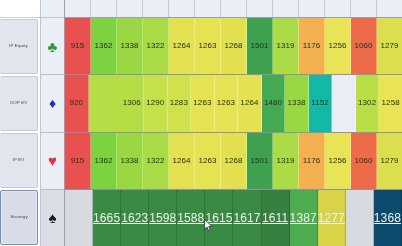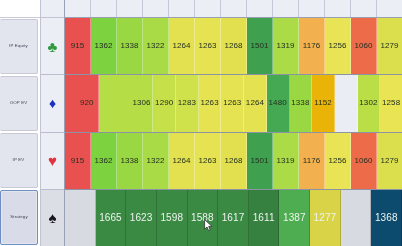--- a/index.html
+++ b/index.html
@@ -141,22 +141,23 @@
     letter-spacing: 0.1px;
     line-height: 1;
     user-select: none;
     overflow: hidden;
   }
   .cell:last-child { border-right: none; }
   .cell.empty { color: transparent; }
 
   .row-strategy .cell {
     color: #eef4ee;
-    font-size: 10px;
+    font-size: 12px;
     border-right: 1px solid rgba(0,0,0,0.18);
+    text-decoration: underline;
   }
   .row-strategy .cell.blank {
     color: transparent;
   }
 
   
   .cursor {
     position: absolute;
     left: 204px;
     top: 218px;
@@ -228,30 +229,30 @@
           <div class="cell" style="background: rgb(230, 227, 82);">1263</div>
           <div class="cell" style="background: rgb(226, 224, 79);">1268</div>
           <div class="cell" style="background: rgb(63, 160, 79);">1501</div>
           <div class="cell" style="background: rgb(171, 220, 71);">1319</div>
           <div class="cell" style="background: rgb(242, 176, 78);">1176</div>
           <div class="cell" style="background: rgb(233, 228, 85);">1256</div>
           <div class="cell" style="background: rgb(238, 107, 74);">1060</div>
           <div class="cell" style="background: rgb(220, 223, 77);">1279</div>
         </div>
         <div class="grid-row">
-          <div class="cell" style="background: rgb(232, 81, 79); padding-left: 11px;">920</div>
+          <div class="cell" style="background: rgb(232, 81, 79);">920</div>
           <div class="cell" style="background: rgb(181, 221, 69); padding-left: 32px;">1306</div>
           <div class="cell" style="background: rgb(198, 224, 74);">1290</div>
           <div class="cell" style="background: rgb(207, 226, 76);">1283</div>
           <div class="cell" style="background: rgb(230, 227, 82);">1263</div>
           <div class="cell" style="background: rgb(230, 227, 82);">1263</div>
           <div class="cell" style="background: rgb(229, 226, 81);">1264</div>
           <div class="cell" style="background: rgb(69, 169, 83);">1480</div>
           <div class="cell" style="background: rgb(154, 216, 67);">1338</div>
-          <div class="cell" style="background: #eab308;">1152</div>
+          <div class="cell" style="background: #14b8a6;">1152</div>
           <div class="cell empty" style="background: rgb(235, 237, 245);"></div>
           <div class="cell" style="background: rgb(185, 222, 70);">1302</div>
           <div class="cell" style="background: rgb(232, 228, 84);">1258</div>
         </div>
         <div class="grid-row">
           <div class="cell" style="background: rgb(232, 81, 79);">915</div>
           <div class="cell" style="background: rgb(125, 210, 63);">1362</div>
           <div class="cell" style="background: rgb(154, 216, 67);">1338</div>
           <div class="cell" style="background: rgb(168, 219, 70);">1322</div>
           <div class="cell" style="background: rgb(227, 225, 80);">1264</div>
@@ -263,20 +264,21 @@
           <div class="cell" style="background: rgb(233, 228, 85);">1256</div>
           <div class="cell" style="background: rgb(238, 107, 74);">1060</div>
           <div class="cell" style="background: rgb(220, 223, 77);">1279</div>
         </div>
         <div class="grid-row row-strategy">
           <div class="cell blank" style="background: rgb(216, 218, 226);"></div>
           <div class="cell" style="background: rgb(58, 138, 68);">1665</div>
           <div class="cell" style="background: rgb(58, 138, 68);">1623</div>
           <div class="cell" style="background: rgb(58, 138, 68);">1598</div>
           <div class="cell" style="background: rgb(58, 138, 68);">1588</div>
+          <div class="cell" style="background: rgb(58, 138, 68);">1615</div>
           <div class="cell" style="background: rgb(58, 138, 68);">1617</div>
           <div class="cell" style="background: rgb(54, 128, 64);">1611</div>
           <div class="cell" style="background: rgb(79, 173, 81);">1387</div>
           <div class="cell" style="background: rgb(217, 211, 71);">1277</div>
           <div class="cell blank" style="background: rgb(216, 218, 226);"></div>
           <div class="cell" style="background: #0c4a6e;">1368</div>
         </div>
       </div>
   </div>
 

